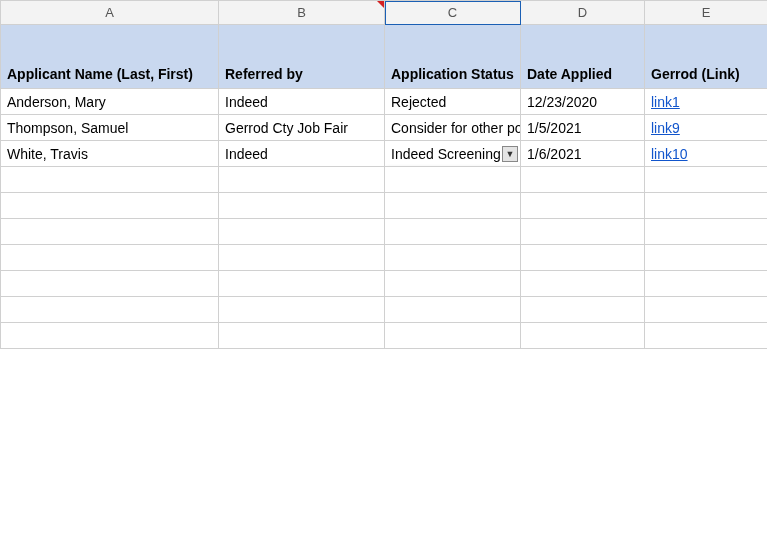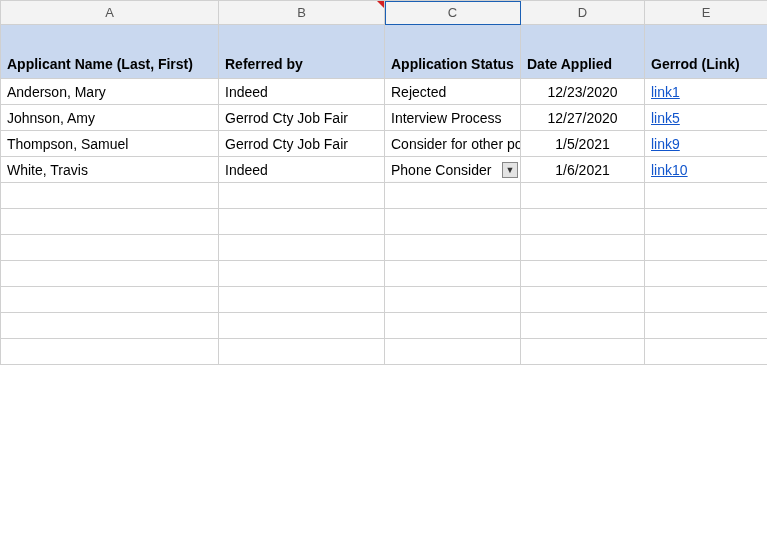--- a/index.html
+++ b/index.html
@@ -30,27 +30,27 @@
     font-weight: normal;
     text-align: center;
     color: #555;
     height: 22px;
   }
   .col-letter { font-size: 13px; }
   .headrow td {
     background: #c9d8ef;
     font-weight: bold;
     color: #000;
-    height: 54px;
+    height: 64px;
     white-space: normal;
     vertical-align: bottom;
     padding: 6px 6px;
   }
   .link { color: #1155cc; text-decoration: underline; cursor: pointer; }
-  .date { text-align: center; }
+  .date { text-align: left; }
   .comment-mark {
     position: relative;
   }
   .comment-mark::after {
     content: "";
     position: absolute;
     top: 0; right: 0;
     width: 0; height: 0;
     border-top: 7px solid #d42020;
     border-left: 7px solid transparent;
@@ -111,38 +111,31 @@
     </tr>
 
     <tr>
       <td>Anderson, Mary</td>
       <td>Indeed</td>
       <td>Rejected</td>
       <td class="date">12/23/2020</td>
       <td><span class="link">link1</span></td>
     </tr>
     <tr>
-      <td>Johnson, Amy</td>
-      <td>Gerrod Cty Job Fair</td>
-      <td>Interview Process</td>
-      <td class="date">12/27/2020</td>
-      <td><span class="link">link5</span></td>
-    </tr>
-    <tr>
       <td>Thompson, Samuel</td>
       <td>Gerrod Cty Job Fair</td>
       <td>Consider for other positions</td>
       <td class="date">1/5/2021</td>
       <td><span class="link">link9</span></td>
     </tr>
     <tr>
       <td>White, Travis</td>
       <td>Indeed</td>
       <td class="dd-wrap">
-        <span>Phone Consider</span>
+        <span>Indeed Screening</span>
         <span class="dd-arrow">▼</span>
         <div class="dropdown">
           
           
           
           
           
           
           
           

